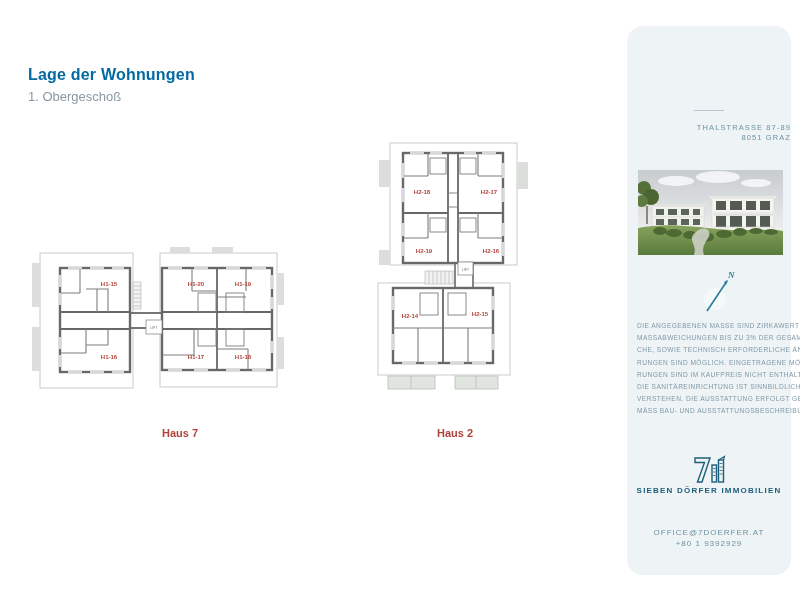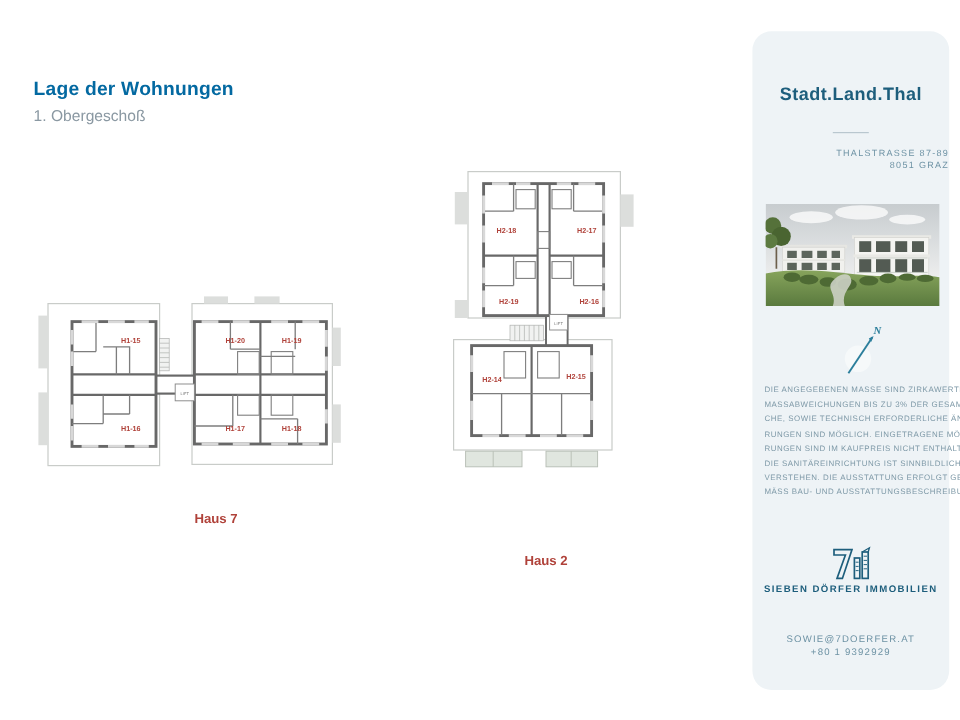--- a/index.html
+++ b/index.html
@@ -8,21 +8,21 @@
 
   
   .page-title{position:absolute;left:28px;top:66px;font-size:16px;font-weight:bold;
               color:#0369a1;letter-spacing:.2px;}
   .page-subtitle{position:absolute;left:28px;top:89px;font-size:13px;color:#8a98a2;}
 
   
   .plan{position:absolute;}
   .haus-caption{position:absolute;top:427px;font-size:11px;font-weight:bold;color:#b0423a;}
   .haus-caption.h1{left:162px;}
-  .haus-caption.h2{left:437px;margin-top:35px;}
+  .haus-caption.h2{left:437px;}
 
   
   .sidebar{position:absolute;left:627px;top:26px;width:164px;height:549px;
            background:#eef3f6;border-radius:16px;}
   .brand{position:absolute;left:0;top:44px;width:100%;text-align:center;
          font-size:15px;font-weight:bold;color:#1d5e7c;letter-spacing:.4px;}
   .brand-divider{position:absolute;left:67px;top:84px;width:30px;height:0;
                  border-top:1px solid #b9c7cf;}
   .addr{position:absolute;left:0;top:97px;width:100%;text-align:right;
         font-size:7.5px;line-height:10px;letter-spacing:1.1px;color:#6d92a4;}
@@ -182,21 +182,20 @@
     <text class="unit-label" x="54" y="115" text-anchor="middle">H2-19</text>
     <text class="unit-label" x="121" y="115" text-anchor="middle">H2-16</text>
     <text class="unit-label" x="40" y="180" text-anchor="middle">H2-14</text>
     <text class="unit-label" x="110" y="178" text-anchor="middle">H2-15</text>
   </svg>
 
   <div class="haus-caption h1">Haus 7</div>
   <div class="haus-caption h2">Haus 2</div>
 
   <aside class="sidebar">
-    <div class="brand">Stadt.Land.Thal</div>
     <div class="brand-divider"></div>
     <div class="addr">
       <div>THALSTRASSE 87-89</div>
       <div>8051 GRAZ</div>
     </div>
 
     <svg class="photo" viewBox="0 0 145 85">
       <defs>
         <linearGradient id="sky" x1="0" y1="0" x2="0" y2="1">
           <stop offset="0" stop-color="#c7cccf"></stop>
@@ -289,18 +288,18 @@
         <rect x="26.5" y="8" width="5" height="22"></rect>
         <path d="M26.5,8 L32.5,4.5 L31.5,8" stroke-width="1.1"></path>
       </g>
       <g stroke="#1d5e7c" stroke-width="0.8">
         <path d="M21,16.5 h2.5 M21,20 h2.5 M21,23.5 h2.5 M27.7,11.5 h2.8 M27.7,15 h2.8 M27.7,18.5 h2.8 M27.7,22 h2.8"></path>
       </g>
     </svg>
 
     <div class="company">SIEBEN DÖRFER IMMOBILIEN</div>
     <div class="contact">
-      <div>SOWIE@7DOERFER.AT</div>
+      <div>OFFICE@7DOERFER.AT</div>
       <div>+80 1 9392929</div>
     </div>
   </aside>
 
 </div>
 
 </body></html>

